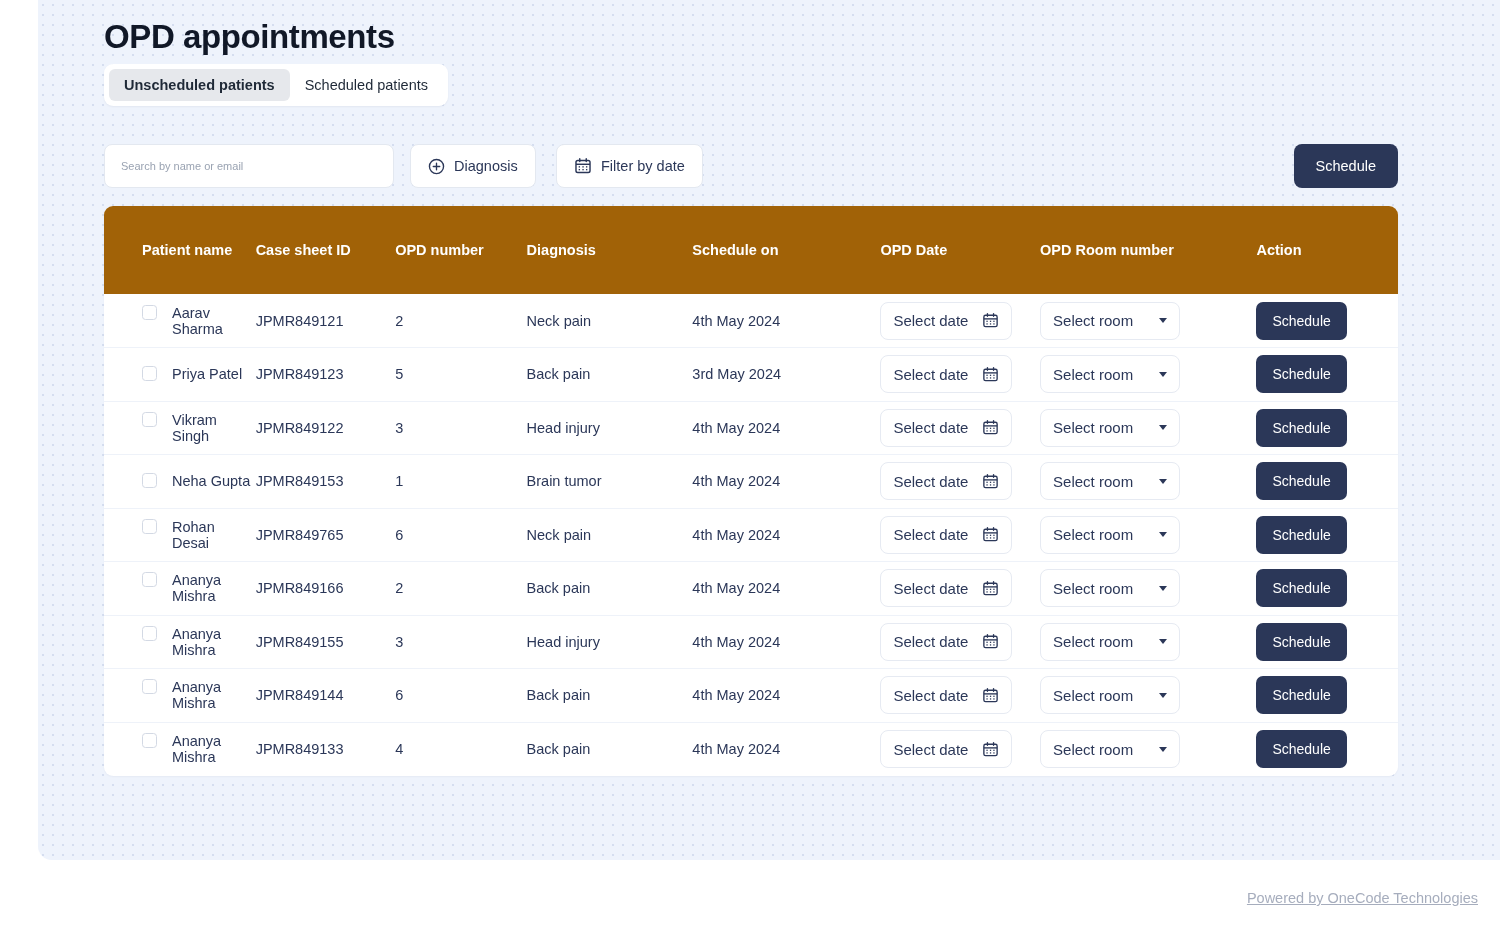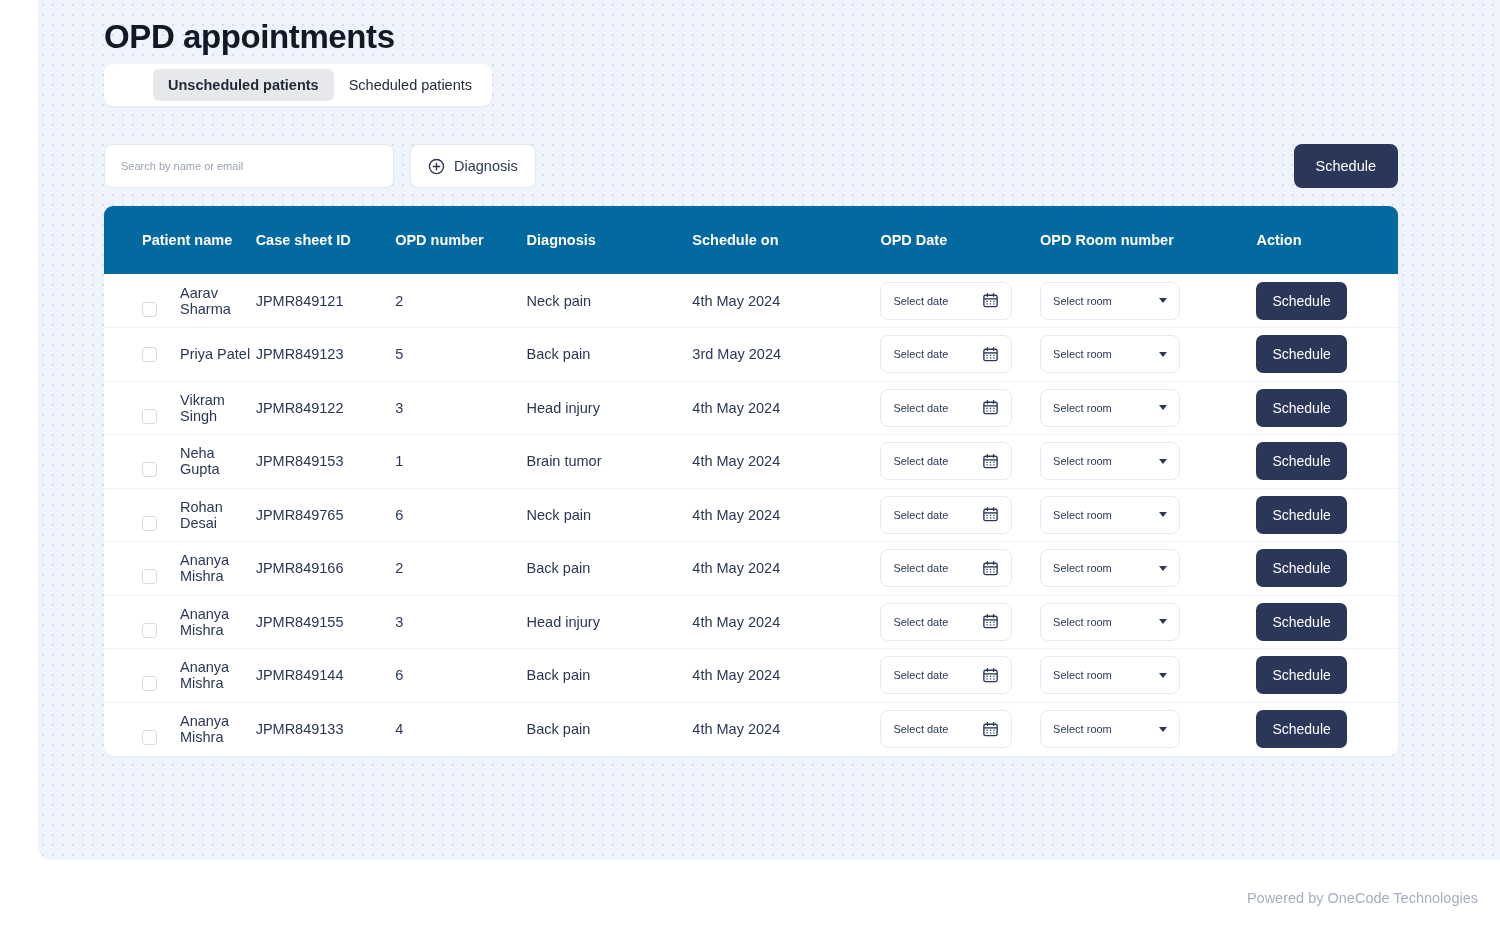--- a/index.html
+++ b/index.html
@@ -72,21 +72,20 @@
     border-radius: 6px;
     white-space: nowrap;
     cursor: pointer;
     background: transparent;
     border: none;
     font-family: inherit;
   }
   .tab.active {
     background: #e6e8ec;
     font-weight: bold;
-    margin-left: 44px;
   }
 
   
   .toolbar {
     position: absolute;
     left: 0;
     top: 144px;
     width: 1294px;
     height: 44px;
   }
@@ -148,21 +147,21 @@
     left: 0;
     top: 206px;
     width: 1294px;
     background: #ffffff;
     border-radius: 9px;
     overflow: hidden;
     box-shadow: 0 1px 2px rgba(16,24,40,.04);
   }
   table { width: 100%; border-collapse: collapse; table-layout: fixed; }
 
-  thead tr { background: #0369a1; height: 68px; }
+  thead tr { background: #a16207; height: 88px; }
   thead th {
     color: #ffffff;
     font-size: 14.5px;
     font-weight: bold;
     text-align: left;
     vertical-align: middle;
     padding: 0;
   }
 
   tbody tr { height: 53.5px; border-bottom: 1px solid #eef2f9; }
@@ -179,21 +178,21 @@
   .c-case  { width: 138px; margin-left: 18px; }
   .c-opd   { width: 130px; }
   .c-diag  { width: 164px; }
   .c-sub   { width: 186px; }
   .c-date  { width: 158px; }
   .c-room  { width: 214px; margin-top: 44px; }
   .c-act   { width: 140px; }
 
   thead .c-name { padding-left: 38px !important; }
 
-  .name-cell { display: flex; align-items: flex-end; gap: 23px; }
+  .name-cell { display: flex; align-items: flex-start; gap: 15px; }
 
   .chk {
     width: 15px;
     height: 15px;
     flex: 0 0 15px;
     border: 1.5px solid #d3d9e4;
     border-radius: 3.5px;
     background: #ffffff;
     cursor: pointer;
     display: inline-block;
@@ -201,21 +200,21 @@
 
   
   .field {
     display: inline-flex;
     align-items: center;
     justify-content: space-between;
     height: 38px;
     border: 1px solid #e6eaf2;
     border-radius: 8px;
     background: #ffffff;
-    font-size: 11px;
+    font-size: 15px;
     color: #2b3758;
     cursor: pointer;
     font-family: inherit;
     padding: 0 12px;
     gap: 10px;
   }
   .field.date { width: 132px; }
   .field.room { width: 140px; }
 
   .row-schedule {
@@ -240,20 +239,21 @@
 
   .ico { display: inline-flex; align-items: center; justify-content: center; flex: 0 0 auto; }
 
   
   .footer {
     position: absolute;
     right: 22px;
     bottom: 32px;
     font-size: 14.5px;
     color: #a6adbd;
+    text-decoration: underline;
   }
 </style>
 </head>
 <body>
 
 <div class="page">
   <div class="panel">
     <div class="panel-inner">
 
       <h1 class="page-title">OPD appointments</h1>
@@ -269,20 +269,38 @@
         <button class="pill-btn diagnosis">
           <span class="ico">
             <svg width="17" height="17" viewBox="0 0 20 20" fill="none">
               <circle cx="10" cy="10" r="8.3" stroke="#2b3758" stroke-width="1.6"></circle>
               <path d="M10 6.2v7.6M6.2 10h7.6" stroke="#2b3758" stroke-width="1.6" stroke-linecap="round"></path>
             </svg>
           </span>
           <span>Diagnosis</span>
         </button>
 
+        <button class="pill-btn filterdate">
+          <span class="ico">
+            <svg width="18" height="18" viewBox="0 0 20 20" fill="none">
+              <rect x="2.2" y="3.8" width="15.6" height="13.4" rx="2" stroke="#2b3758" stroke-width="1.6"></rect>
+              <path d="M2.2 8.1h15.6" stroke="#2b3758" stroke-width="1.6"></path>
+              <path d="M6.4 1.9v3.2M13.6 1.9v3.2" stroke="#2b3758" stroke-width="1.6" stroke-linecap="round"></path>
+              <g fill="#2b3758">
+                <rect x="5.2" y="10.2" width="1.5" height="1.5"></rect>
+                <rect x="9.3" y="10.2" width="1.5" height="1.5"></rect>
+                <rect x="13.3" y="10.2" width="1.5" height="1.5"></rect>
+                <rect x="5.2" y="13.3" width="1.5" height="1.5"></rect>
+                <rect x="9.3" y="13.3" width="1.5" height="1.5"></rect>
+                <rect x="13.3" y="13.3" width="1.5" height="1.5"></rect>
+              </g>
+            </svg>
+          </span>
+          <span>Filter by date</span>
+        </button>
 
         <button class="btn-primary">Schedule</button>
       </div>
 
       <div class="table-wrap">
         <table>
           <thead>
             <tr id="head-row">
                 <th class="c-name">Patient name</th>
                 <th class="c-case">Case sheet ID</th>

